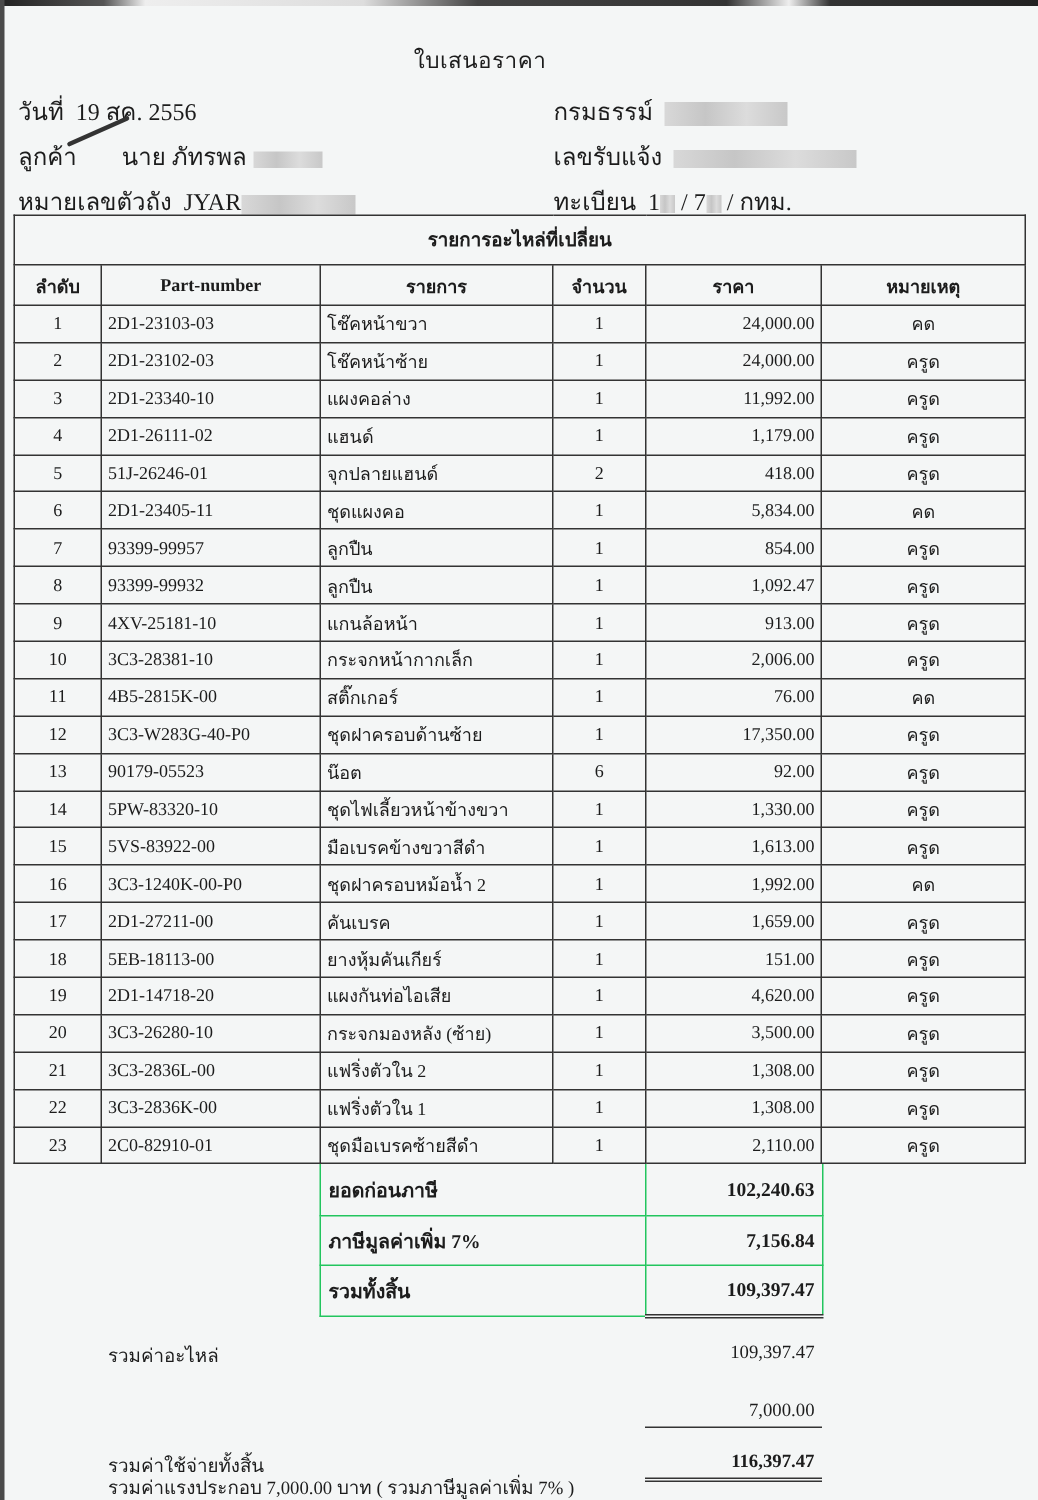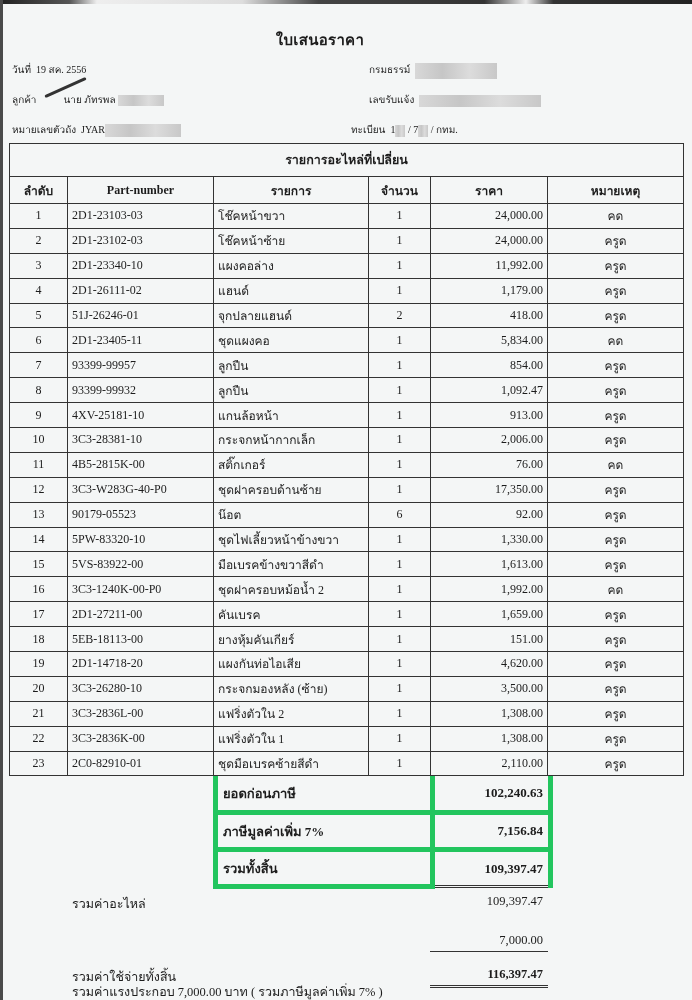--- a/index.html
+++ b/index.html
@@ -9,43 +9,43 @@
     font-family: "Liberation Serif", "DejaVu Serif", serif;
     color: #1c1c1c;
   }
   .scan-top {
     position: absolute; left: 0; top: 0; width: 692px; height: 4px;
     background: linear-gradient(90deg, #222 0%, #555 10%, #eee 14%, #ddd 35%, #444 46%, #333 70%, #eee 76%, #333 80%, #222 100%);
   }
   .scan-left { position: absolute; left: 0; top: 0; width: 3px; height: 1000px; background: #4a4a4a; }
   .title {
     position: absolute; top: 28px; left: 0; width: 640px; text-align: center;
-    font-size: 15px; font-weight: bold; letter-spacing: 0.3px;
-  }
-  .field { position: absolute; font-size: 10px; white-space: nowrap; }
+    font-size: 15px; font-weight: normal; letter-spacing: 0.3px;
+  }
+  .field { position: absolute; font-size: 16px; white-space: nowrap; }
   .blur { display: inline-block; background: linear-gradient(90deg,#d8d8d8,#c6c6c6,#dcdcdc,#c8c8c8); vertical-align: middle; }
   .pen-mark {
     position: absolute; left: 43px; top: 86px; width: 45px; height: 3px;
     background: #333; transform: rotate(-24deg); border-radius: 2px;
   }
   table.parts {
     position: absolute; left: 9px; top: 143px; width: 674px;
     border-collapse: collapse; font-size: 12px; table-layout: fixed; padding-left: 26px;
   }
   table.parts td, table.parts th { border: 1px solid #333; padding: 0 4px; height: 23.9px; }
   table.parts th { font-weight: bold; height: 26px; }
   .tcap { height: 32px !important; text-align: center; font-weight: bold; font-size: 12.5px; }
   .c { text-align: center; }
   .r { text-align: right; }
   .l { text-align: left; }
   table.summary {
     position: absolute; left: 213px; top: 776px; width: 335px;
     border-collapse: collapse; font-size: 13px; table-layout: fixed; padding-left: 19px;
   }
-  table.summary td { border: 5px solid #22c55e; height: 32px; padding: 0 5px; font-weight: bold; }
+  table.summary td { border: 1px solid #22c55e; height: 32px; padding: 0 5px; font-weight: bold; }
   table.summary tr:first-child td { border-top: none; height: 34px; }
   table.summary tr:last-child td.r { border-bottom: 3px double #333; }
   .foot { position: absolute; font-size: 12.5px; white-space: nowrap; }
   .foot-val { position: absolute; font-size: 12.5px; text-align: right; width: 120px; left: 423px; }
   .uline { position: absolute; left: 430px; width: 118px; border-top: 1px solid #333; }
   .dline { position: absolute; left: 430px; width: 118px; border-top: 3px double #333; height: 0; }
 </style>
 </head>
 <body>
 
@@ -71,21 +71,21 @@
 </div>
 
 <div class="field" style="left:369px; top:62px;">
   <span>กรมธรรม์</span>&nbsp;
   <span class="blur" style="width:82px; height:16px;"></span>
 </div>
 <div class="field" style="left:369px; top:92px;">
   <span>เลขรับแจ้ง</span>&nbsp;
   <span class="blur" style="width:122px; height:12px;"></span>
 </div>
-<div class="field" style="left:351px; top:122px;text-align:right;">
+<div class="field" style="left:369px; top:122px;text-align:right;">
   <span>ทะเบียน</span>&nbsp;
   <span>1</span><span class="blur" style="width:10px; height:12px;"></span>
   <span>/ 7</span><span class="blur" style="width:10px; height:12px;"></span>
   <span>/ กทม.</span>
 </div>
 
 <table class="parts">
   <colgroup>
     <col style="width:58px">
       <col style="width:146px">

